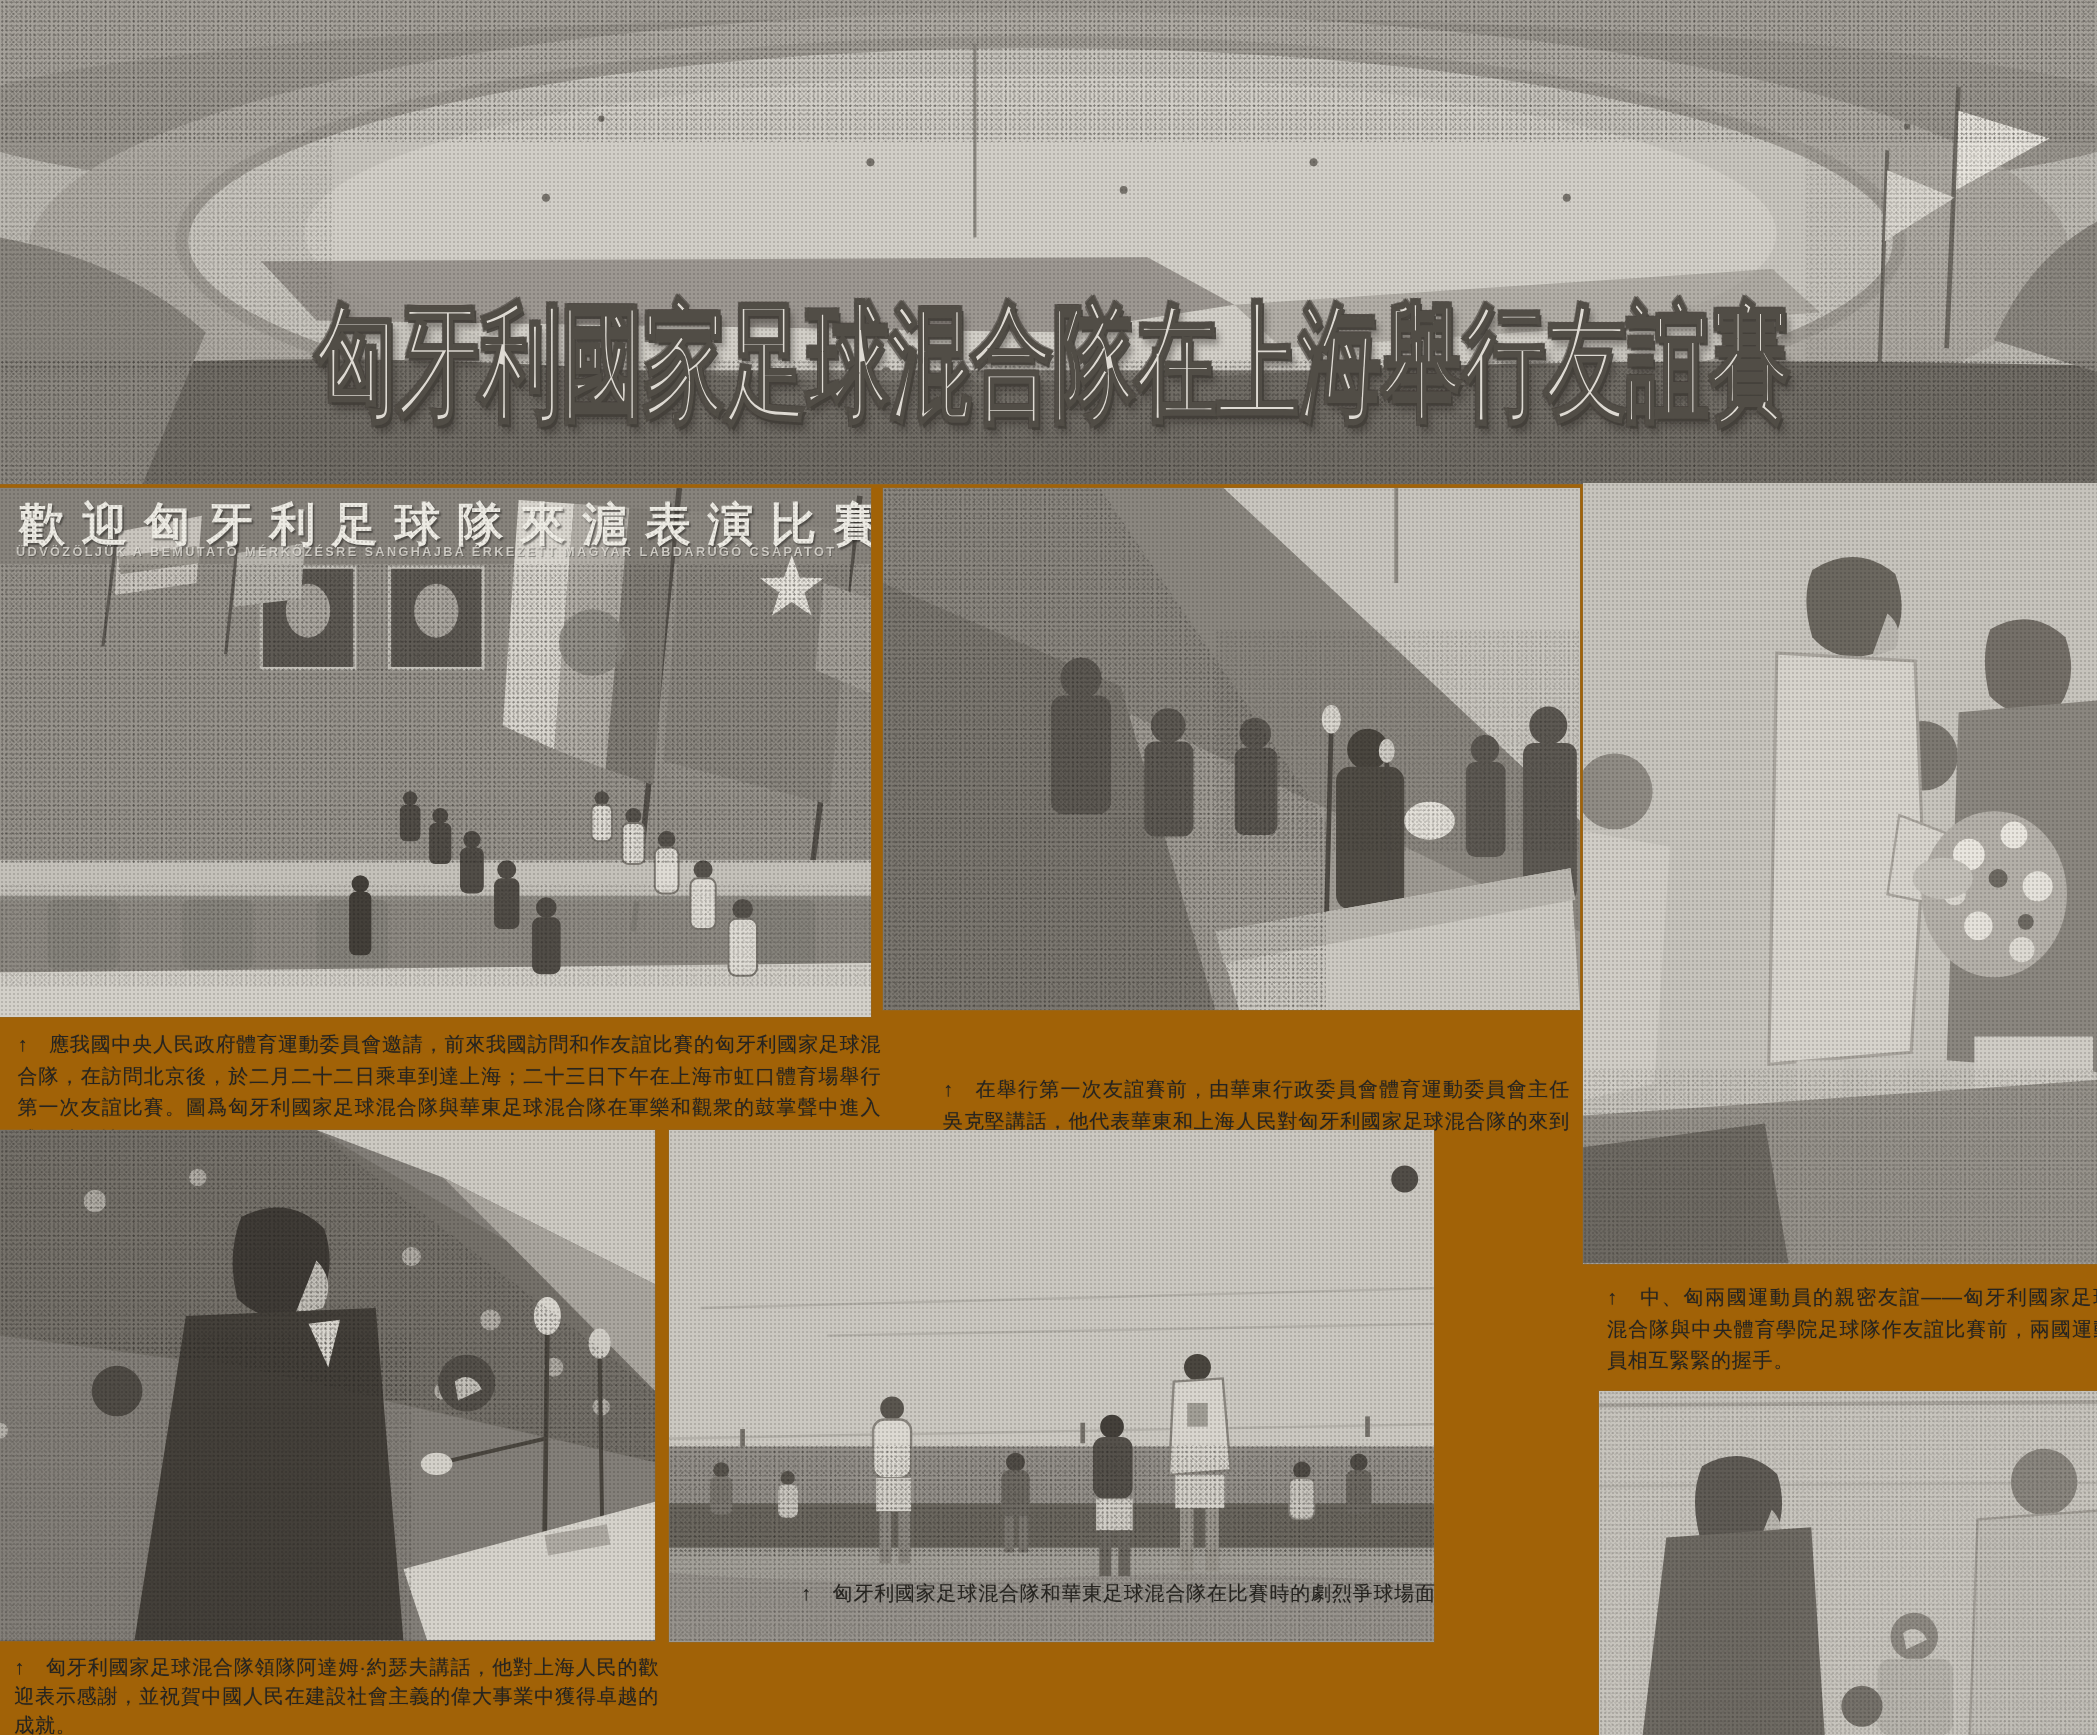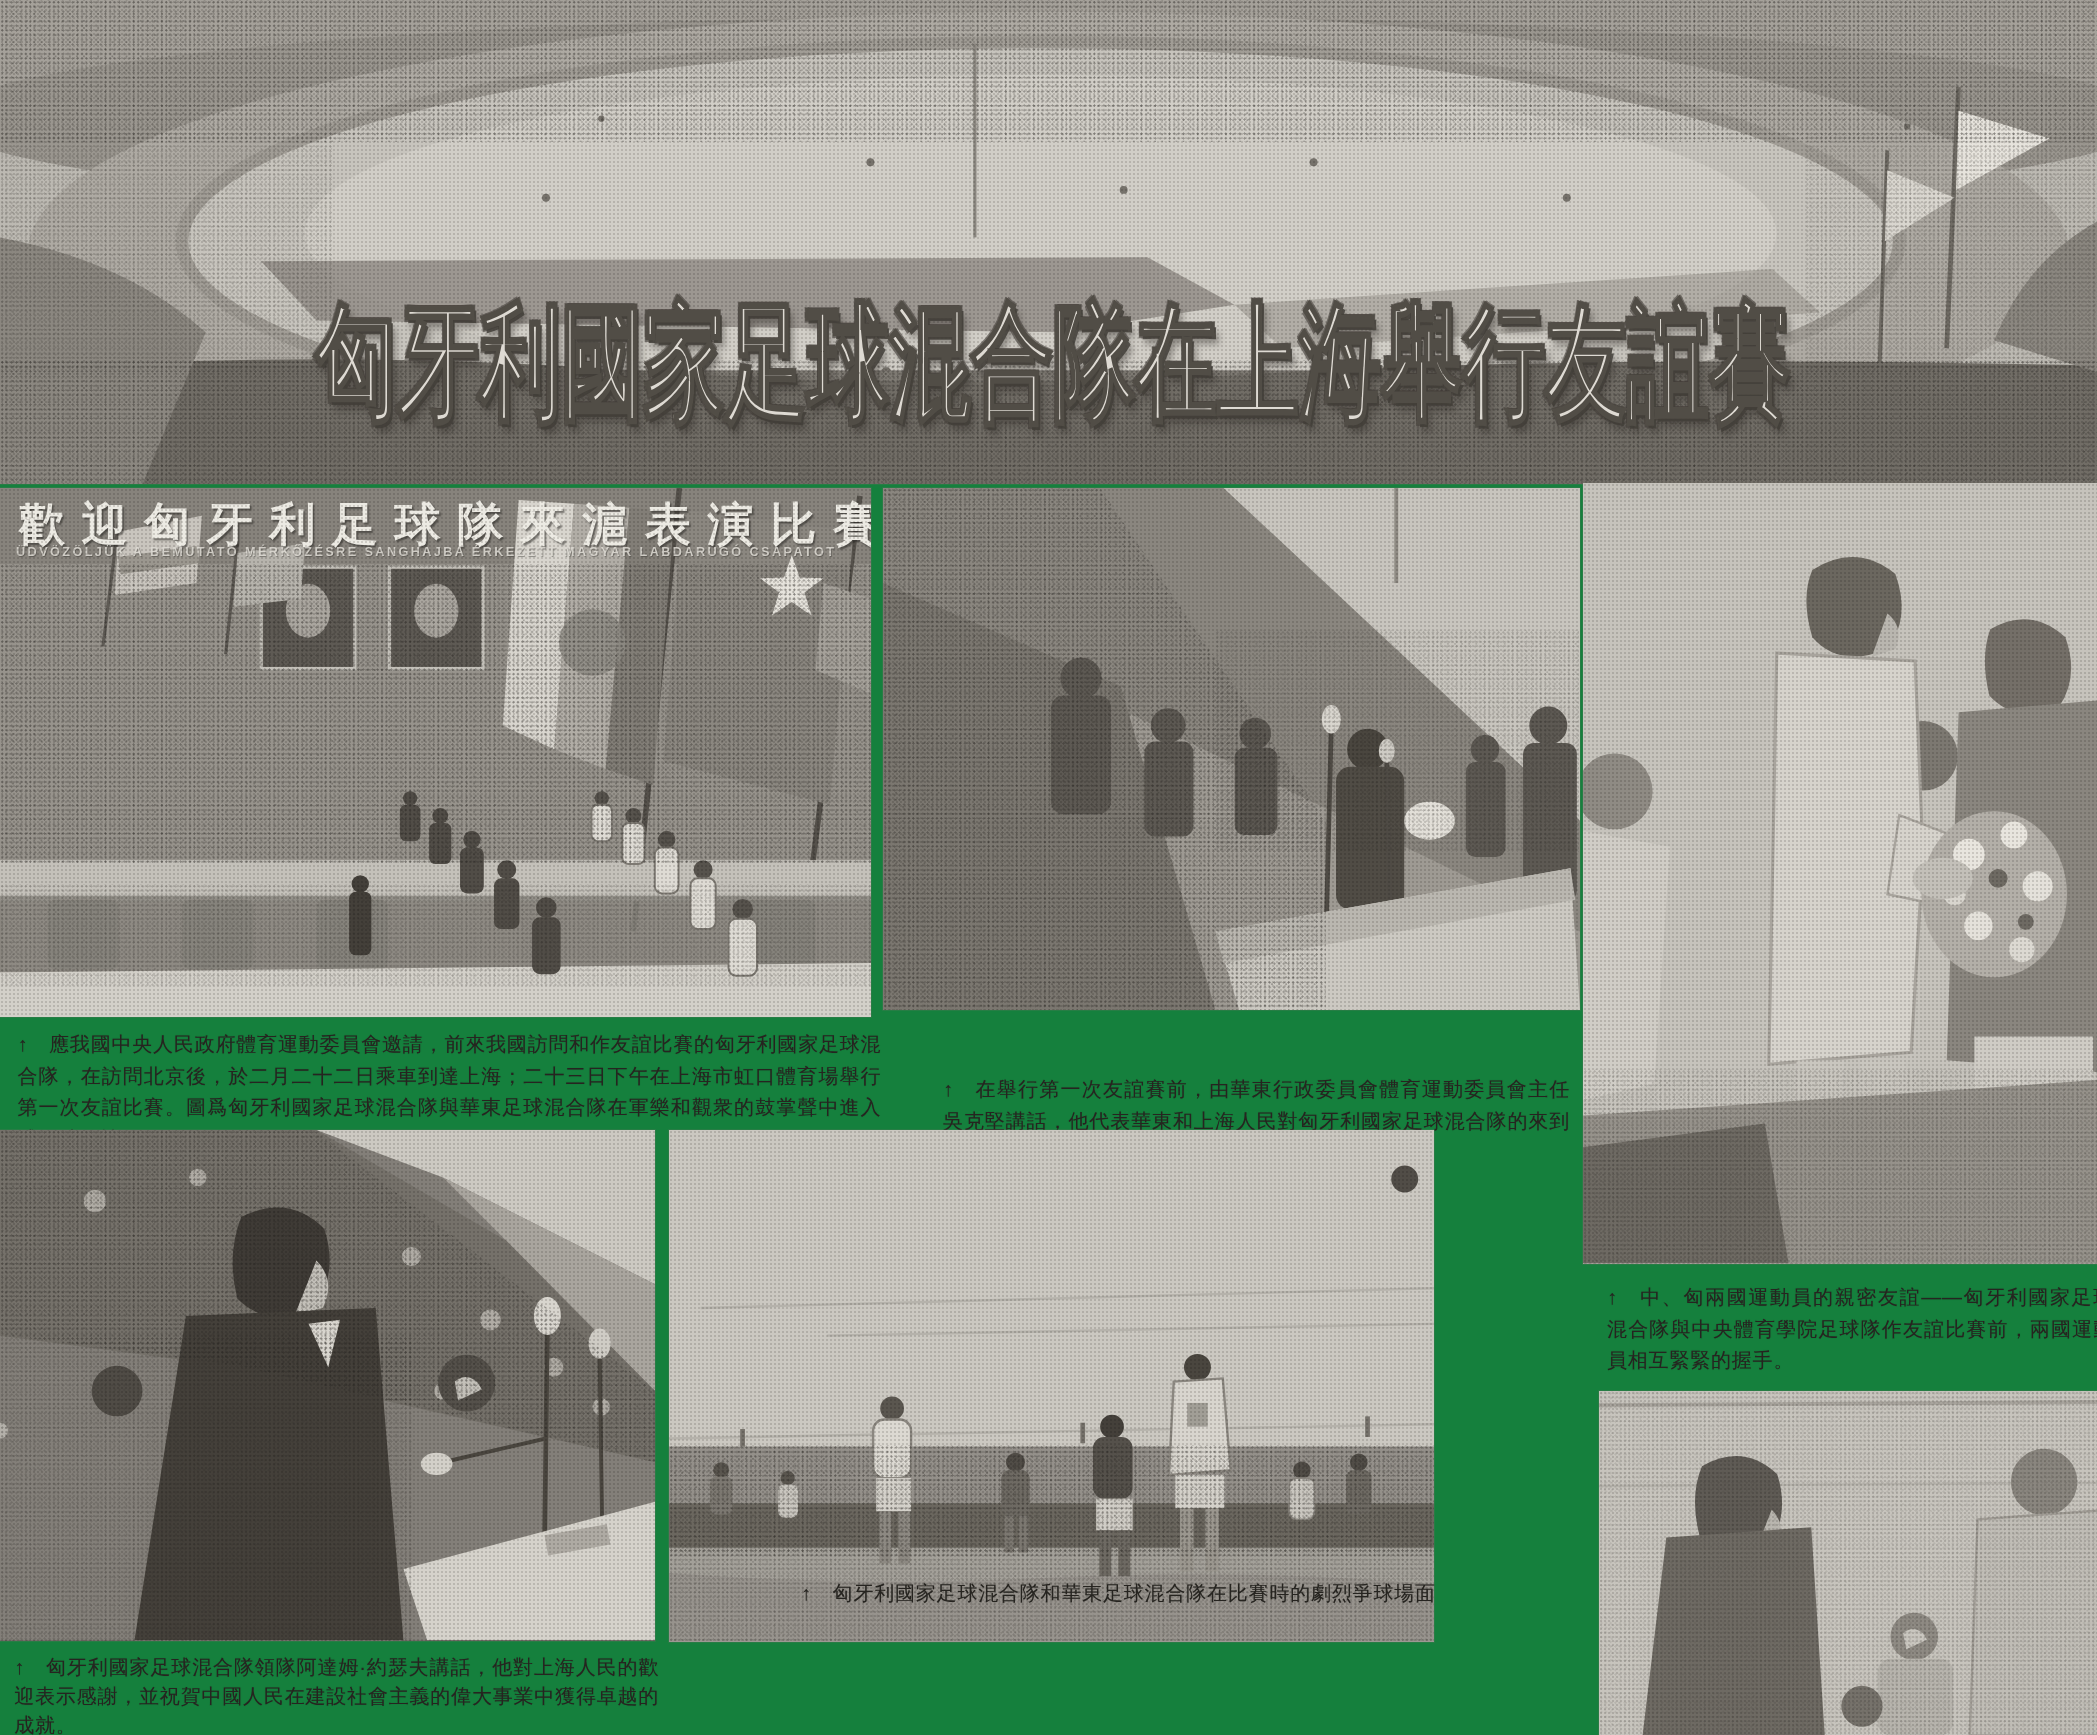--- a/index.html
+++ b/index.html
@@ -1,16 +1,16 @@
 <!DOCTYPE html>
 <html style="font-size:12.7px"><head>
 <meta charset="utf-8">
 <style>
   html,body{margin:0;padding:0;background:#b9b6af;}
-  #page{position:relative;width:2097px;height:1736px;background:#15803d;overflow:hidden;
+  #page{position:relative;width:2097px;height:1736px;background:#a16207;overflow:hidden;
         font-family:"Liberation Sans","DejaVu Sans",sans-serif;color:#2e2b26;}
   .photo{position:absolute;overflow:hidden;box-shadow:inset 0 0 0 2.4px rgba(74,70,63,.28), 0 0 0 0.8px rgba(120,116,108,.25);}
   .photo svg{position:absolute;inset:0;display:block;}
   .halftone::after{content:"";position:absolute;inset:0;pointer-events:none;
      background-image:radial-gradient(rgba(52,49,44,.16) 0.8px,transparent 1.1px);
      background-size:4px 4px;mix-blend-mode:multiply;}
   .speckle{position:absolute;pointer-events:none;
      background-image:radial-gradient(rgba(44,41,37,.38) 0.9px,transparent 1.2px),
                       radial-gradient(rgba(44,41,37,.30) 0.9px,transparent 1.2px);
      background-size:4.7px 4.7px,7.1px 7.1px;background-position:0 0,2.4px 3.2px;}

